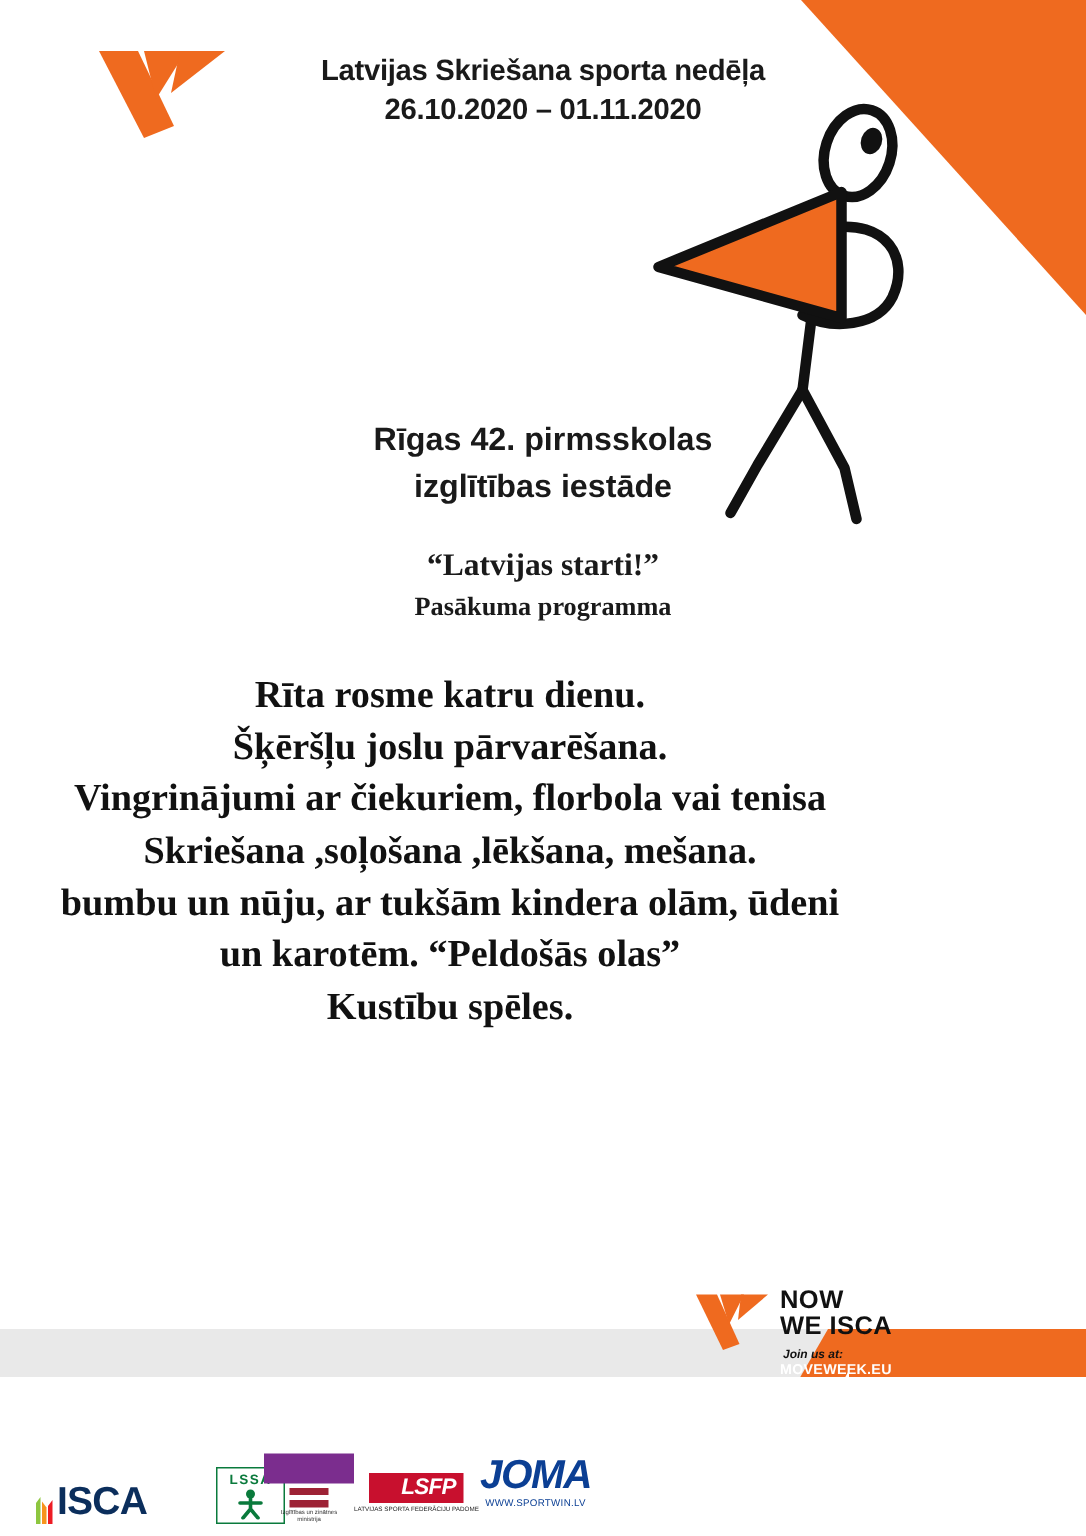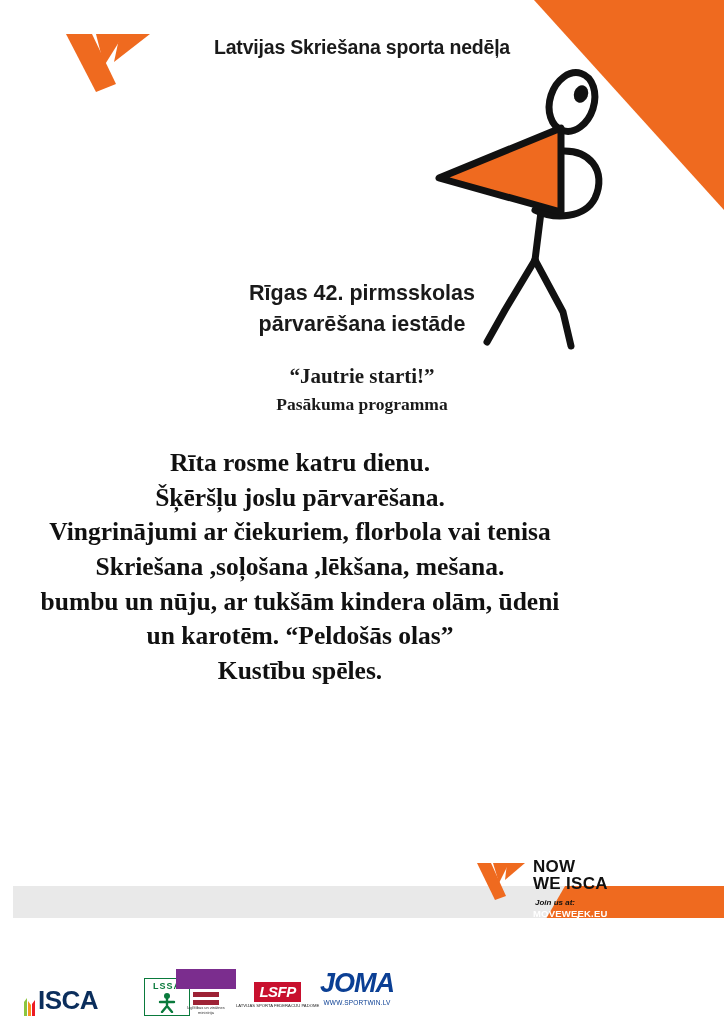--- a/index.html
+++ b/index.html
@@ -109,21 +109,21 @@
     font-weight: bold;
     font-size: 25.5px;
     line-height: 1.36;
     color: #111111;
   }
   .program div { white-space: nowrap; }
 
   
   .bottom-band {
     position: absolute;
-    left: 13px;
+    left: 0;
     bottom: 0;
     width: 640px;
     height: 138px;
   }
   .band-grey {
     position: absolute;
     left: 0;
     top: 0;
     width: 560px;
     height: 32px;
@@ -219,21 +219,21 @@
     font-weight: bold;
     font-size: 26px;
     color: #0b2e5c;
     letter-spacing: -0.5px;
   }
   .lsfp-box {
     background: #c8102e;
     color: #fff;
     font-weight: bold;
     font-size: 15px;
-    padding: 1px 5px 2px 5px;
+    padding: 1px 5px 2px 21px;
     display: inline-block;
     letter-spacing: -0.5px;
     font-style: italic;
   }
   .lsfp-caption {
     font-size: 4.2px;
     color: #222;
     text-align: center;
     margin-top: 1px;
     white-space: nowrap;
@@ -303,20 +303,21 @@
   <div class="logo-mark">
     <svg width="92" height="68" viewBox="0 0 92 68" xmlns="http://www.w3.org/2000/svg">
       <path d="M4 6 L30 6 L54 56 L34 64 Z" fill="#ef6a1f"></path>
       <path d="M34 6 L62 6 L42 38 Z" fill="#ef6a1f"></path>
       <path d="M58 6 L88 6 L52 34 Z" fill="#ef6a1f"></path>
     </svg>
   </div>
 
   <div class="header-text">
     <div>Latvijas Skriešana sporta nedēļa</div>
+    <div>26.10.2020 – 01.11.2020</div>
   </div>
 
   <div class="figure">
     <svg width="300" height="290" viewBox="0 0 300 290" xmlns="http://www.w3.org/2000/svg">
       <g fill="none" stroke="#111111" stroke-width="7" stroke-linecap="round" stroke-linejoin="round">
 
         <ellipse cx="177" cy="42" rx="22" ry="30" transform="rotate(18 177 42)" fill="#ffffff" stroke="#111111" stroke-width="7"></ellipse>
 
         <ellipse cx="186" cy="34" rx="7" ry="9" fill="#111111" stroke="none" transform="rotate(18 186 34)"></ellipse>
 
@@ -327,25 +328,25 @@
         <path d="M140 200 L110 250 L92 282"></path>
         <path d="M140 200 L168 252 L176 286"></path>
       </g>
 
       <polygon points="44,118 166,68 166,152" fill="#ef6a1f" stroke="#111111" stroke-width="7" stroke-linejoin="round"></polygon>
     </svg>
   </div>
 
   <div class="institution">
     <div>Rīgas 42. pirmsskolas</div>
-    <div>pārvarēšana iestāde</div>
+    <div>izglītības iestāde</div>
   </div>
 
   <div class="event-block">
-    <div class="event-title">“Jautrie starti!”</div>
+    <div class="event-title">“Latvijas starti!”</div>
     <div class="event-subtitle">Pasākuma programma</div>
   </div>
 
   <div class="program">
     <div>Rīta rosme katru dienu.</div>
     <div>Šķēršļu joslu pārvarēšana.</div>
     <div>Vingrinājumi ar čiekuriem, florbola vai tenisa</div>
     <div>Skriešana ,soļošana ,lēkšana, mešana.</div>
     <div>bumbu un nūju, ar tukšām kindera olām, ūdeni</div>
     <div>un karotēm. “Peldošās olas”</div>

